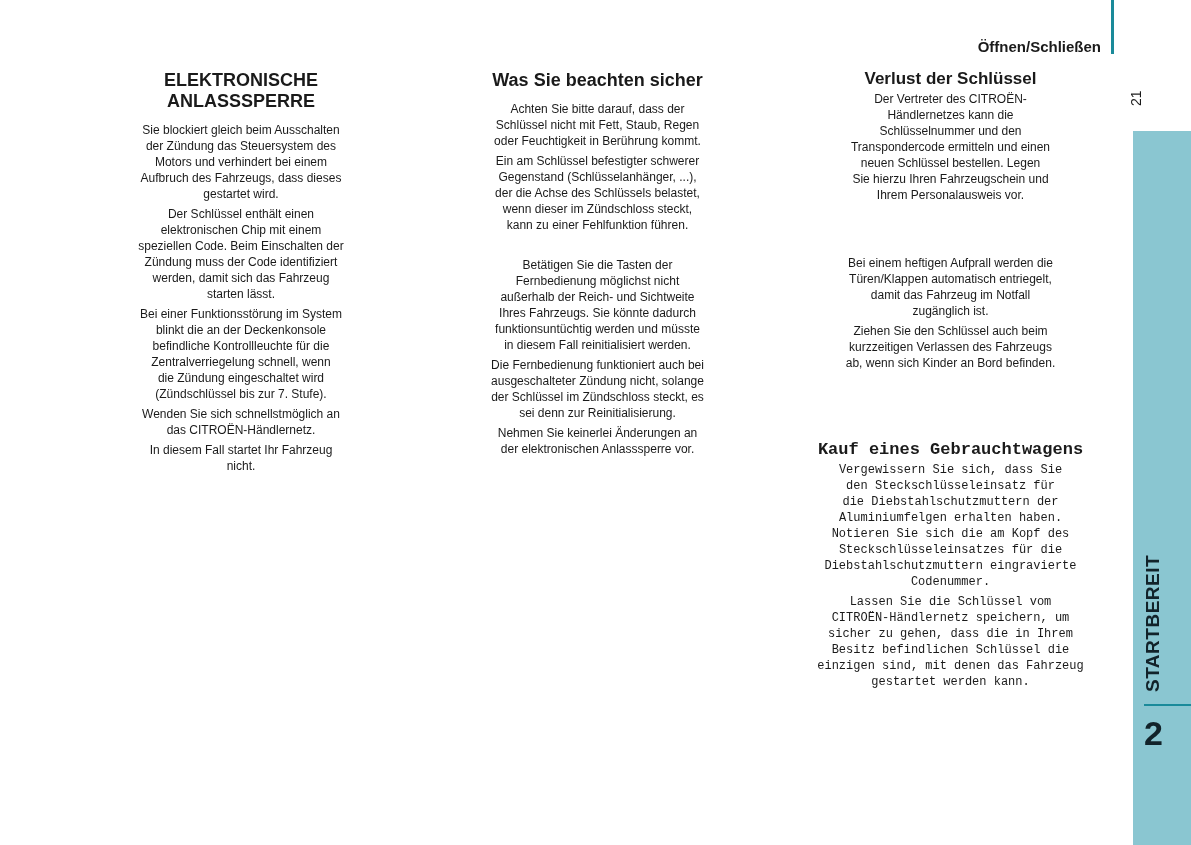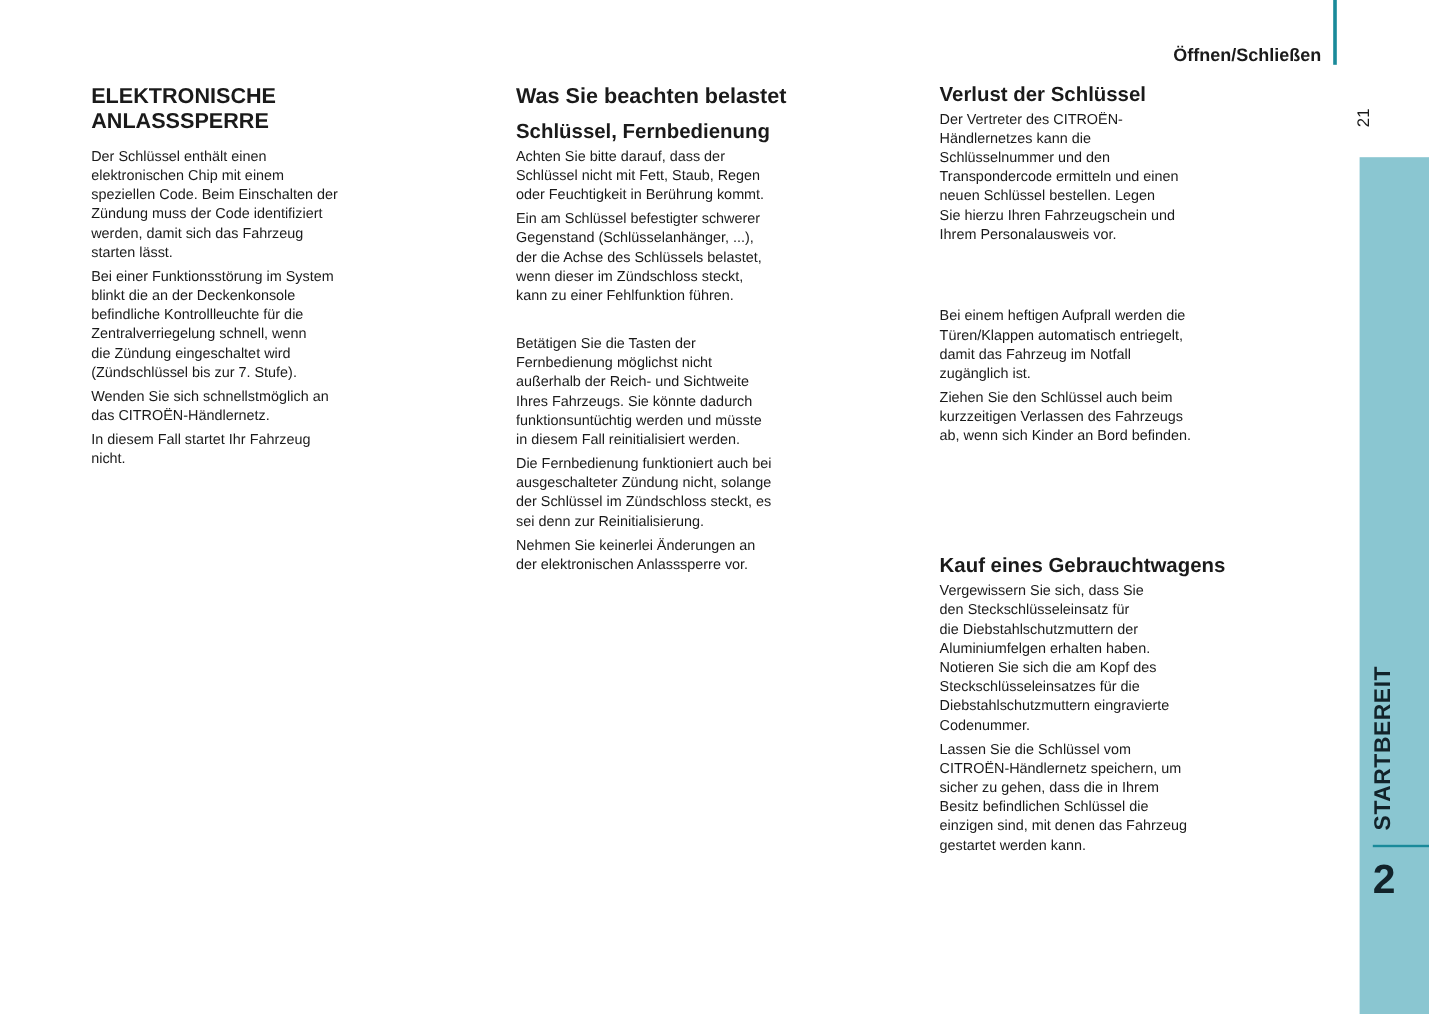--- a/index.html
+++ b/index.html
@@ -29,74 +29,78 @@
     transform:rotate(-90deg); transform-origin:left top;
     white-space:nowrap;
   }
   .chapter-rule {
     position:absolute; left:1144px; top:704px; width:47px; height:2px; background:#1a8a9a;
   }
   .chapter-number {
     position:absolute; left:1144px; top:714px;
     font-size:34px; font-weight:bold; color:#12232a;
   }
-  .col { position:absolute; top:70px; }
+  .col { position:absolute; top:70px;text-align:center; }
   .col1 { left:76px; width:330px; }
   .col2 { left:430px; width:335px; }
   .col3 { left:783px; width:335px; }
   h1.section-title {
     font-size:18px; font-weight:bold; margin:0 0 10px 0; line-height:21px; color:#1a1a1a;
   }
   h2.sub-title {
     font-size:17px; font-weight:bold; margin:0 0 3px 0; line-height:18px; color:#1a1a1a;
   }
   p.para {
     font-size:12px; line-height:16px; margin:0 0 4px 0; color:#1a1a1a;
     white-space:pre-line;
   }
   .gap-large { height:20px; }
   .col3 .block2 { margin-top:52px; }
-  .col3 .block3 { margin-top:92px; }
+  .col3 .block3 { margin-top:70px;font-family:Liberation Mono, monospace; }
 </style>
 </head>
 <body>
 
 <div class="header-title">Öffnen/Schließen</div>
 <div class="header-rule"></div>
 <div class="page-number">21</div>
 
 <div class="side-tab"></div>
 <div class="chapter-label">STARTBEREIT</div>
 <div class="chapter-rule"></div>
 <div class="chapter-number">2</div>
 
 <div class="col col1">
   <h1 class="section-title" style="white-space:pre-line">ELEKTRONISCHE
 ANLASSSPERRE</h1>
+  <p class="para">Sie blockiert gleich beim Ausschalten
+der Zündung das Steuersystem des
+Motors und verhindert bei einem
+Aufbruch des Fahrzeugs, dass dieses
+gestartet wird.</p>
   <p class="para">Der Schlüssel enthält einen
 elektronischen Chip mit einem
 speziellen Code. Beim Einschalten der
 Zündung muss der Code identifiziert
 werden, damit sich das Fahrzeug
 starten lässt.</p>
   <p class="para">Bei einer Funktionsstörung im System
 blinkt die an der Deckenkonsole
 befindliche Kontrollleuchte für die
 Zentralverriegelung schnell, wenn
 die Zündung eingeschaltet wird
 (Zündschlüssel bis zur 7. Stufe).</p>
   <p class="para">Wenden Sie sich schnellstmöglich an
 das CITROËN-Händlernetz.</p>
   <p class="para">In diesem Fall startet Ihr Fahrzeug
 nicht.</p>
 </div>
 
 <div class="col col2">
-  <h1 class="section-title">Was Sie beachten belastet</h1>
-  <h2 class="sub-title">Schlüssel, Fernbedienung</h2>
+  <h1 class="section-title">Was Sie beachten sicher</h1>
   <p class="para">Achten Sie bitte darauf, dass der
 Schlüssel nicht mit Fett, Staub, Regen
 oder Feuchtigkeit in Berührung kommt.</p>
   <p class="para">Ein am Schlüssel befestigter schwerer
 Gegenstand (Schlüsselanhänger, ...),
 der die Achse des Schlüssels belastet,
 wenn dieser im Zündschloss steckt,
 kann zu einer Fehlfunktion führen.</p>
   <div class="gap-large"></div>
   <p class="para">Betätigen Sie die Tasten der

